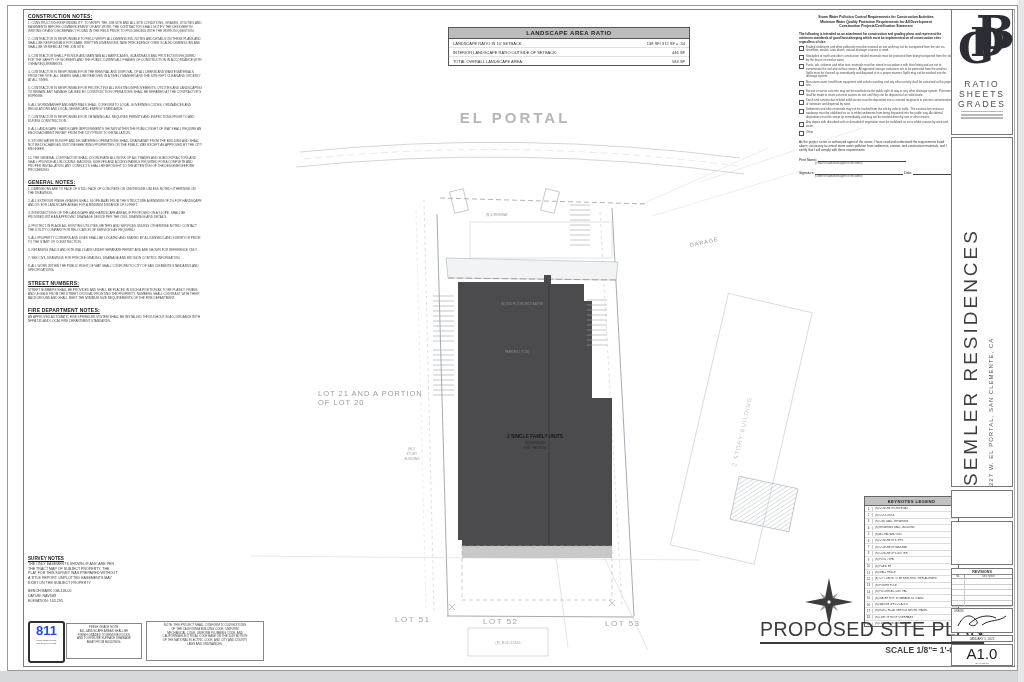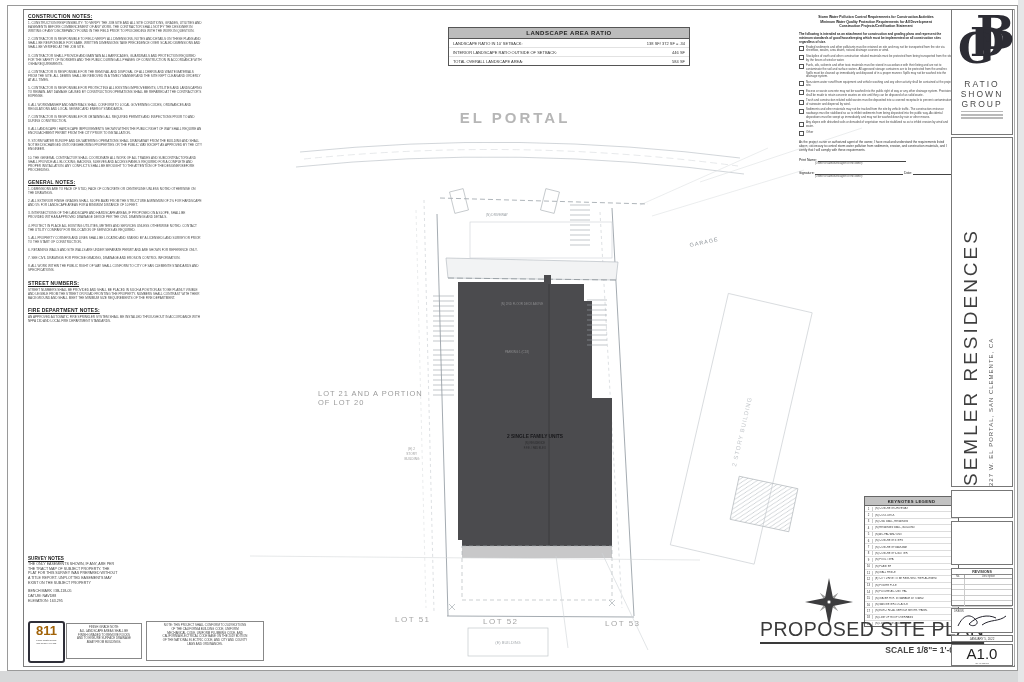--- a/index.html
+++ b/index.html
@@ -55,21 +55,21 @@
   
   #survey{left:28px;top:556px;width:128px;}
   #survey-h{font-size:4.6px;font-weight:bold;text-decoration:underline;color:#222;}
   #survey-b{font-size:3.6px;line-height:1.3;color:#3d3d3d;margin-top:1px;}
   .survey-line{font-size:3.6px;color:#3d3d3d;margin-top:1px;}
   #survey-bm{margin-top:4px;}
 
   
   #box811{left:28px;top:621px;width:33px;height:38px;border:2px solid #2f2f38;border-radius:3px;
           text-align:center;}
-  #n811{font-size:13px;font-weight:bold;color:#a16207;line-height:1.3;}
+  #n811{font-size:13px;font-weight:bold;color:#1d4ed8;line-height:1.3;}
   .tag811{font-size:2.4px;color:#444;line-height:1.2;}
   #fg-note{left:66px;top:623px;width:76px;height:36px;border:1px solid #888;
            font-size:2.9px;color:#444;text-align:center;line-height:1.3;padding:2px 2px;box-sizing:border-box;}
   #code-note{left:146px;top:621px;width:118px;height:40px;border:1px solid #888;
              font-size:2.9px;color:#444;text-align:center;line-height:1.3;padding:2px 2px;box-sizing:border-box;}
 
   
   #sheet-title{left:760px;top:617px;width:200px;text-align:left;}
   #sheet-title .t{display:inline-block;font-size:21px;color:#3a3a3a;letter-spacing:.5px;
                   border-bottom:2px solid #3a3a3a;transform:scaleX(.93);transform-origin:left;white-space:nowrap;padding-bottom:1px;}
@@ -495,22 +495,22 @@
 </div>
 <div class="abs" id="sheet-scale">SCALE 1/8"= 1'-0"</div>
 
 <div class="abs tb-box" id="logo-box">
   <div id="monogram">
     <span id="mg-b">B</span>
     <span id="mg-g">G</span>
     <span id="mg-d">D</span>
   </div>
   <div class="firm-line">RATIO</div>
-  <div class="firm-line">SHOWN</div>
-  <div class="firm-line">GROUP</div>
+  <div class="firm-line">SHEETS</div>
+  <div class="firm-line">GRADES</div>
   <div class="addr-bar"></div>
   <div class="addr-bar"></div>
   <div class="addr-bar"></div>
 </div>
 
 <div class="abs tb-box" id="project-box">
   <div id="proj-title">SEMLER RESIDENCES</div>
   <div id="proj-addr">227 W. EL PORTAL, SAN CLEMENTE, CA</div>
 </div>
 

